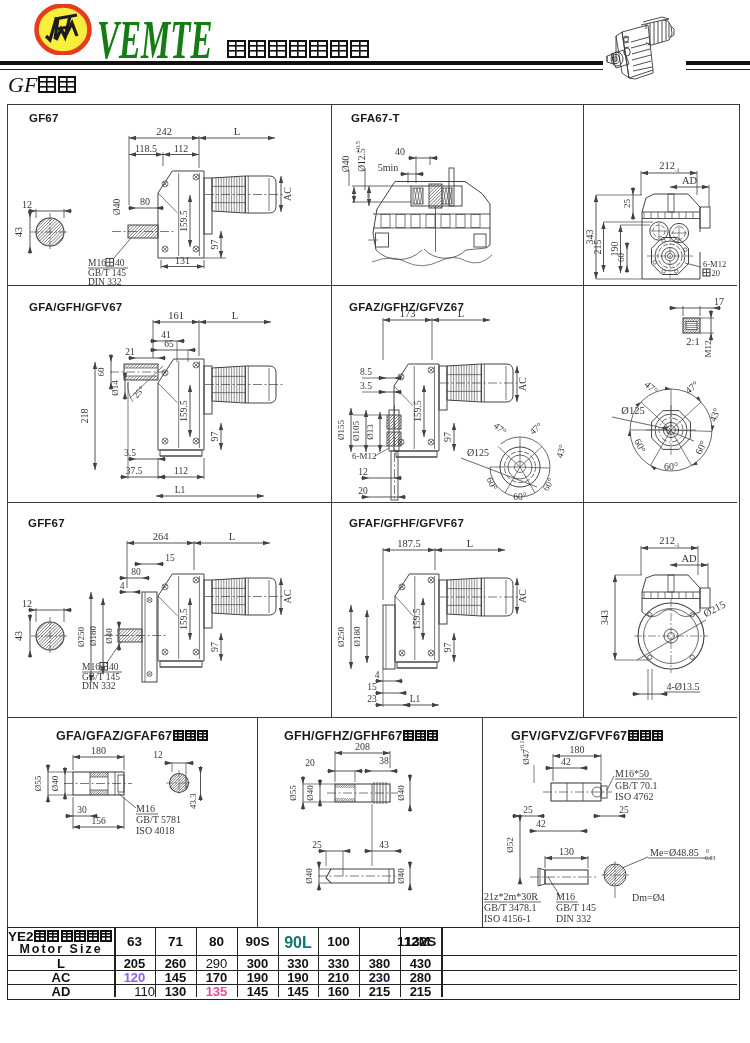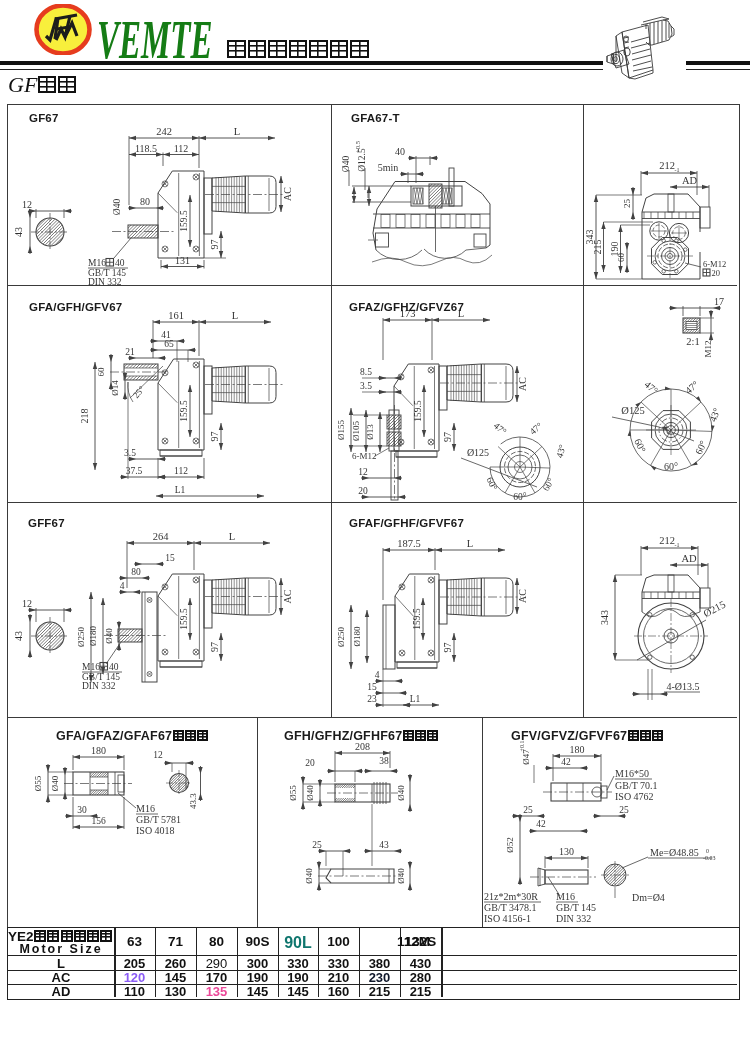--- a/index.html
+++ b/index.html
@@ -122,21 +122,21 @@
 <div class="abs" style="left:359px;top:956px;width:41px;text-align:center;font-weight:bold;font-size:13px;color:#111;">380</div>
 <div class="abs" style="left:400px;top:956px;width:41px;text-align:center;font-weight:bold;font-size:13px;color:#111;">430</div>
 <div class="abs" style="left:114px;top:970px;width:41px;text-align:center;font-weight:bold;font-size:13px;color:#8b5cf6;">120</div>
 <div class="abs" style="left:155px;top:970px;width:41px;text-align:center;font-weight:bold;font-size:13px;color:#111;">145</div>
 <div class="abs" style="left:196px;top:970px;width:41px;text-align:center;font-weight:bold;font-size:13px;color:#111;">170</div>
 <div class="abs" style="left:237px;top:970px;width:41px;text-align:center;font-weight:bold;font-size:13px;color:#111;">190</div>
 <div class="abs" style="left:278px;top:970px;width:40px;text-align:center;font-weight:bold;font-size:13px;color:#111;">190</div>
 <div class="abs" style="left:318px;top:970px;width:41px;text-align:center;font-weight:bold;font-size:13px;color:#111;">210</div>
 <div class="abs" style="left:359px;top:970px;width:41px;text-align:center;font-weight:bold;font-size:13px;color:#0f172a;">230</div>
 <div class="abs" style="left:400px;top:970px;width:41px;text-align:center;font-weight:bold;font-size:13px;color:#111;">280</div>
-<div class="abs" style="left:114px;top:984px;width:41px;text-align:center;font-weight:bold;font-size:13px;color:#111;">110</div>
+<div class="abs" style="left:114px;top:984px;width:41px;text-align:right;font-weight:normal;font-size:13px;color:#111;">110</div>
 <div class="abs" style="left:155px;top:984px;width:41px;text-align:center;font-weight:bold;font-size:13px;color:#111;">130</div>
 <div class="abs" style="left:196px;top:984px;width:41px;text-align:center;font-weight:bold;font-size:13px;color:#ec4899;">135</div>
 <div class="abs" style="left:237px;top:984px;width:41px;text-align:center;font-weight:bold;font-size:13px;color:#111;">145</div>
 <div class="abs" style="left:278px;top:984px;width:40px;text-align:center;font-weight:bold;font-size:13px;color:#111;">145</div>
 <div class="abs" style="left:318px;top:984px;width:41px;text-align:center;font-weight:bold;font-size:13px;color:#111;">160</div>
 <div class="abs" style="left:359px;top:984px;width:41px;text-align:center;font-weight:bold;font-size:13px;color:#111;">215</div>
 <div class="abs" style="left:400px;top:984px;width:41px;text-align:center;font-weight:bold;font-size:13px;color:#111;">215</div>
 <div class="abs" style="left:8px;top:956px;width:106px;text-align:center;font-weight:bold;font-size:13px;color:#111;">L</div>
 <div class="abs" style="left:8px;top:970px;width:106px;text-align:center;font-weight:bold;font-size:13px;color:#111;">AC</div>
 <div class="abs" style="left:8px;top:984px;width:106px;text-align:center;font-weight:bold;font-size:13px;color:#111;">AD</div>

